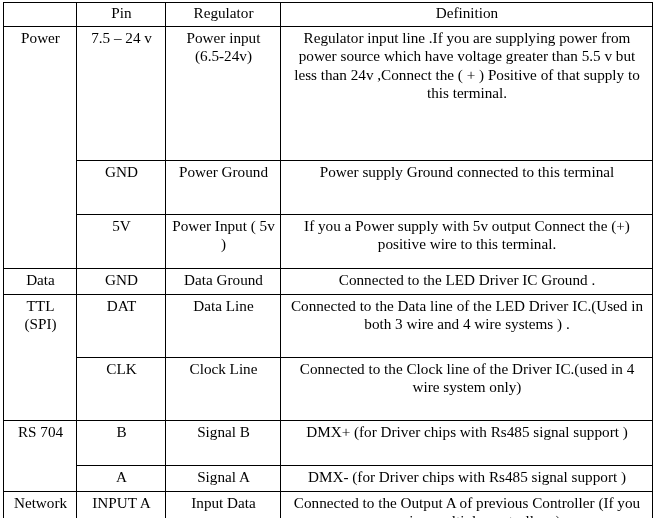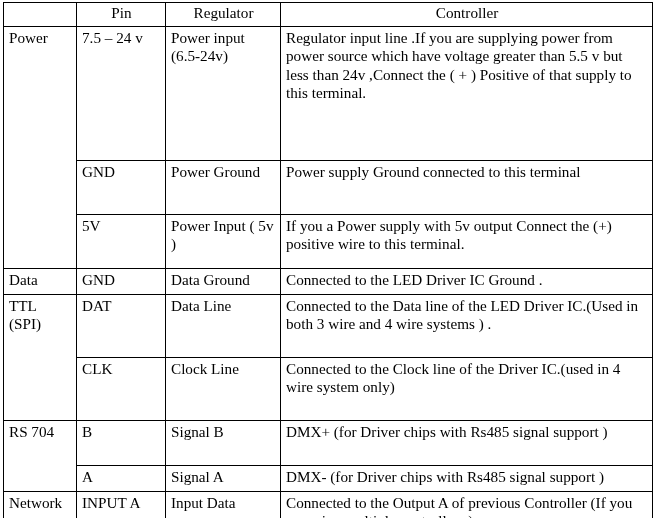--- a/index.html
+++ b/index.html
@@ -31,21 +31,21 @@
     background: #ffffff;
   }
   table.pin-table td,
   table.pin-table th {
     border: 1px solid #000000;
     vertical-align: top;
     padding: 2px 4px 2px 5px;
     font-weight: normal;
     font-size: 15.2px;
     line-height: 1.21;
-    text-align: left;
+    text-align: center;
     background: #ffffff;
   }
   col.c-group { width: 73px; }
   col.c-pin   { width: 89px; }
   col.c-def   { width: 115px; }
   col.c-desc  { width: 372px; }
 
   table.pin-table thead th {
     text-align: center;
     padding-top: 1px;
@@ -79,21 +79,21 @@
       <col class="c-group">
       <col class="c-pin">
       <col class="c-def">
       <col class="c-desc">
     </colgroup>
     <thead>
       <tr>
         <th class="blank-head"></th>
         <th>Pin</th>
         <th>Regulator</th>
-        <th>Controller</th>
+        <th>Definition</th>
       </tr>
     </thead>
     <tbody>
 
       <tr class="r-power">
         <td class="group-cell" rowspan="3">Power</td>
         <td class="pin-cell">7.5 – 24 v</td>
         <td class="def-cell">Power input (6.5-24v)</td>
         <td class="desc-cell">Regulator input line .If you are supplying power from power source which have voltage greater than 5.5 v but less than 24v ,Connect the ( + ) Positive of that supply to this terminal.</td>
       </tr>

